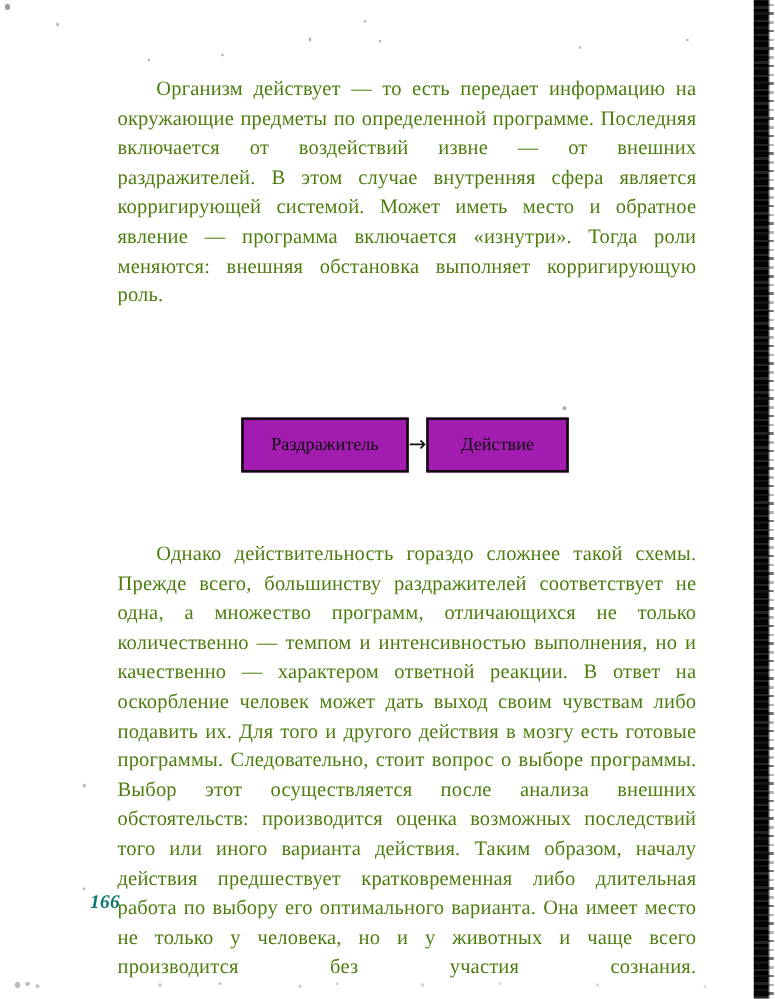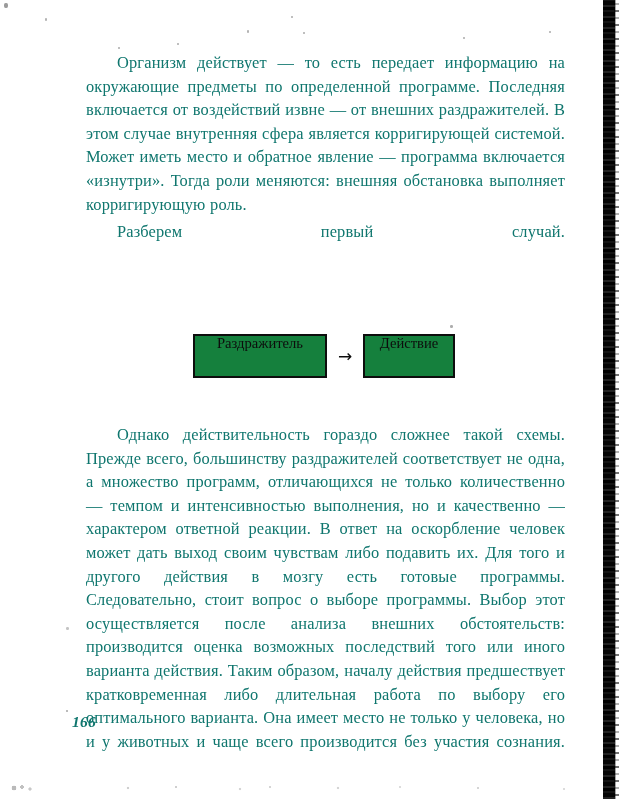--- a/index.html
+++ b/index.html
@@ -79,55 +79,55 @@
   }
 
   
   .textblock {
     position: absolute;
     left: 82px;
     top: 47px;
     width: 487px;
   }
   p.para {
-    margin: 4px;
+    margin: 12px;
     text-align: justify;
     text-indent: 31px;
     font-size: 16.4px;
     line-height: 23.6px;
-    color: #0f766e;
+    color: #4d7c0f;
     letter-spacing: 0.15px;
     word-spacing: 0.4px;
     -webkit-font-smoothing: none;
   }
   p.para:last-of-type { text-align-last: justify; }
 
   
   .diagram {
     position: absolute;
     left: 193px;
     top: 334px;
     width: 262px;
     height: 44px;
     display: flex;
     align-items: stretch;
   }
   .dia-box {
     border: 2px solid #0d0d0d;
     display: flex;
-    align-items: flex-start;
+    align-items: center;
     justify-content: center;
     font-size: 14.6px;
     color: #0d0d0d;
     line-height: 1;
     box-sizing: border-box;
-    background: #15803d;
+    background: #a21caf;
   }
   .dia-box.stimulus { width: 134px; }
-  .dia-box.action   { width: 92px; }
+  .dia-box.action   { width: 114px; }
   .dia-arrow {
     flex: 1 1 auto;
     display: flex;
     align-items: center;
     justify-content: center;
     font-size: 17px;
     color: #0d0d0d;
     line-height: 1;
     font-family: "DejaVu Sans", sans-serif;
   }
@@ -161,21 +161,20 @@
   <div class="speck" style="left:303px;top:32px;  width:2px; height:2px;"></div>
   <div class="speck" style="left:463px;top:37px;  width:2px; height:2px;"></div>
   <div class="speck" style="left:549px;top:31px;  width:2px; height:2px;"></div>
   <div class="speck" style="left:66px; top:627px; width:3px; height:3px; opacity:.5;"></div>
   <div class="speck" style="left:450px;top:325px; width:3px; height:3px; opacity:.7;"></div>
   <div class="speck" style="left:441px;top:371px; width:2px; height:2px; opacity:.7;"></div>
   <div class="speck" style="left:66px; top:710px; width:2px; height:2px; opacity:.7;"></div>
 
   <div class="textblock">
     <p class="para">Организм действует — то есть передает информацию на окружающие предметы по определенной программе. Последняя включается от воздействий извне — от внешних раздражителей. В этом случае внутренняя сфера является корригирующей системой. Может иметь место и обратное явление — программа включается «изнутри». Тогда роли меняются: внешняя обстановка выполняет корригирующую роль.</p>
-    <p class="para">Разберем первый случай.</p>
   </div>
 
   <div class="diagram">
     <div class="dia-box stimulus">
       <span>Раздражитель</span>
     </div>
     <div class="dia-arrow">→</div>
     <div class="dia-box action">
       <span>Действие</span>
     </div>

